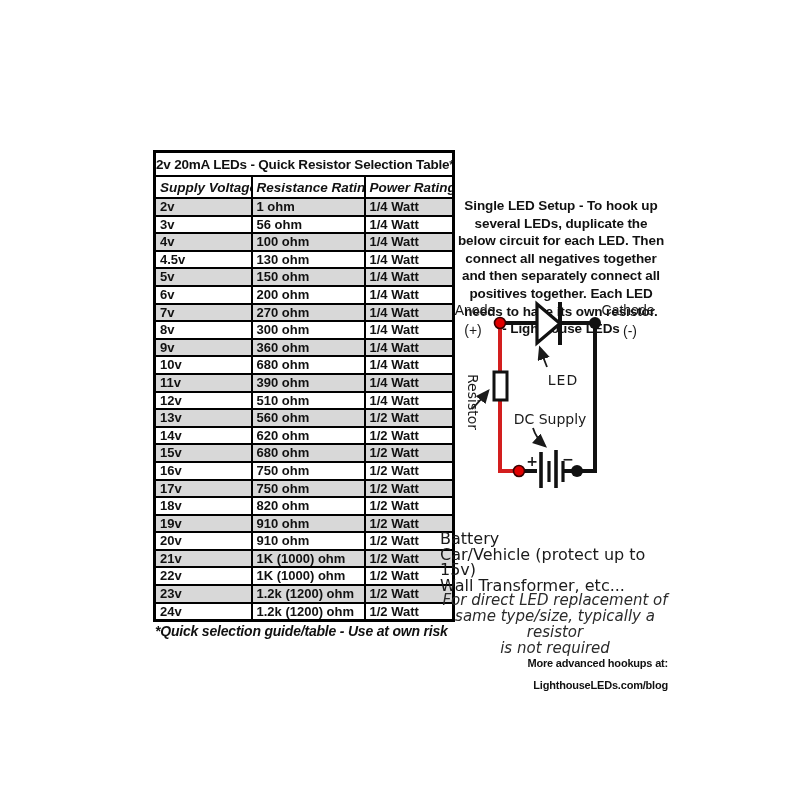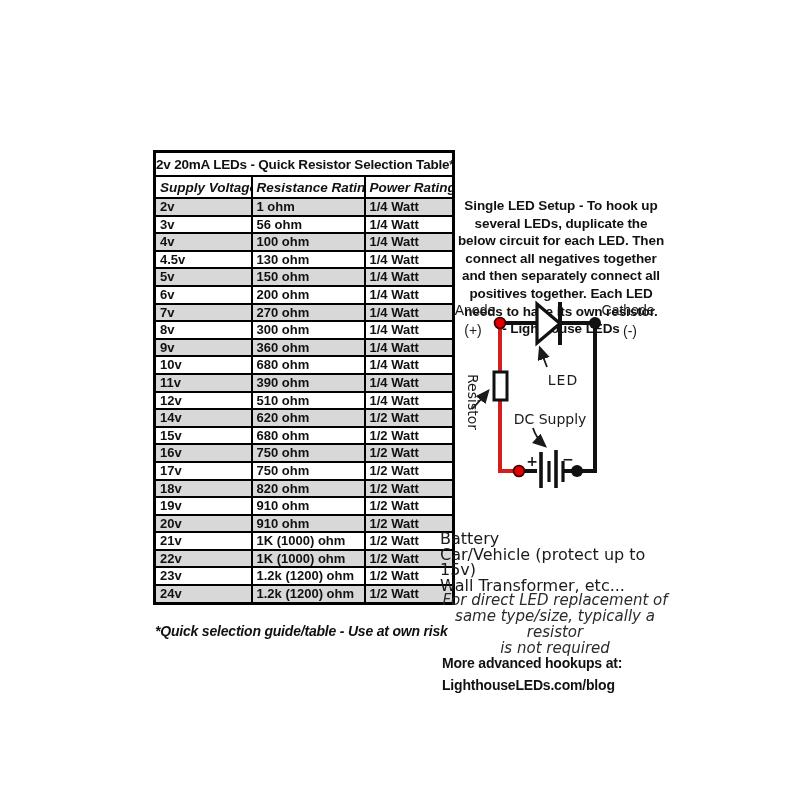--- a/index.html
+++ b/index.html
@@ -48,21 +48,21 @@
     text-align:left;font-family:"DejaVu Sans",sans-serif;
     font-size:16px;line-height:15.5px;color:#1a1a1a;
   }
   #note-block{
     position:absolute;left:438px;top:548px;width:234px;
     text-align:center;font-family:"DejaVu Sans",sans-serif;font-style:italic;
     font-size:15px;line-height:16px;color:#2b2b2b;
   }
   #adv-block{
     position:absolute;left:442px;top:608px;width:226px;
-    text-align:left;font-weight:bold;font-size:14px;line-height:22px;
+    text-align:right;font-weight:bold;font-size:11px;line-height:22px;
     letter-spacing:-0.2px;
   }
   
   .svg-label{font-family:"Liberation Sans",sans-serif;font-size:14px;fill:#1a1a1a;}
   .svg-label-dj{font-family:"DejaVu Sans",sans-serif;font-size:14px;fill:#1a1a1a;}
 </style>
 </head>
 <body>
 
 <div id="table-block">
@@ -137,20 +137,25 @@
           <td>11v</td>
           <td>390 ohm</td>
           <td>1/4 Watt</td>
         </tr>
         <tr>
           <td>12v</td>
           <td>510 ohm</td>
           <td>1/4 Watt</td>
         </tr>
         <tr>
+          <td>13v</td>
+          <td>560 ohm</td>
+          <td>1/2 Watt</td>
+        </tr>
+        <tr>
           <td>14v</td>
           <td>620 ohm</td>
           <td>1/2 Watt</td>
         </tr>
         <tr>
           <td>15v</td>
           <td>680 ohm</td>
           <td>1/2 Watt</td>
         </tr>
         <tr>

